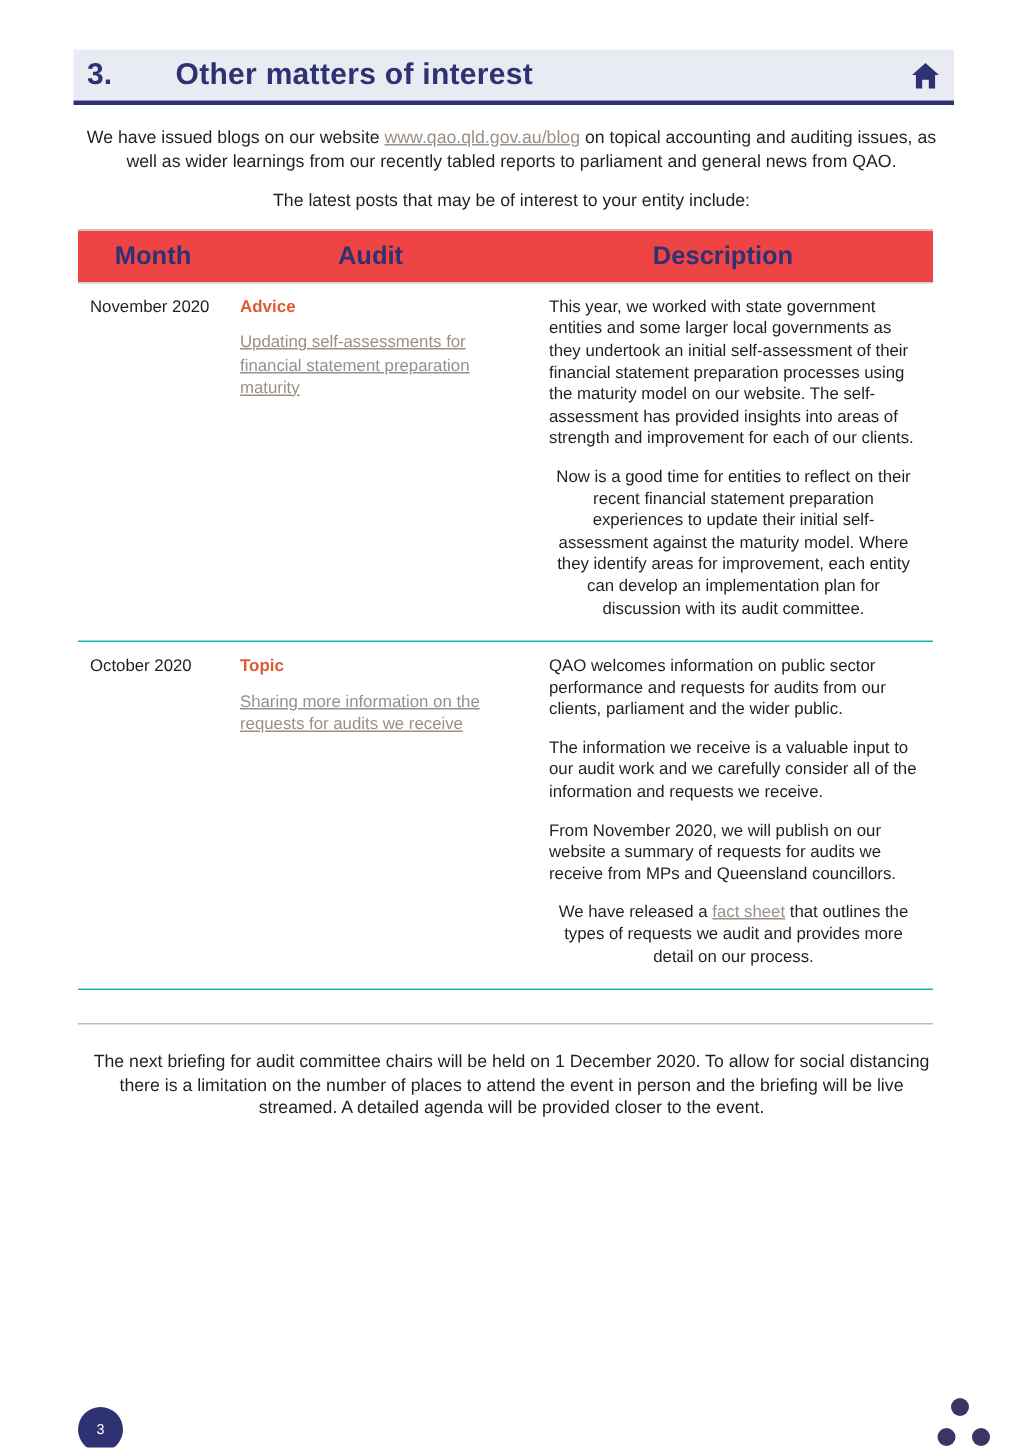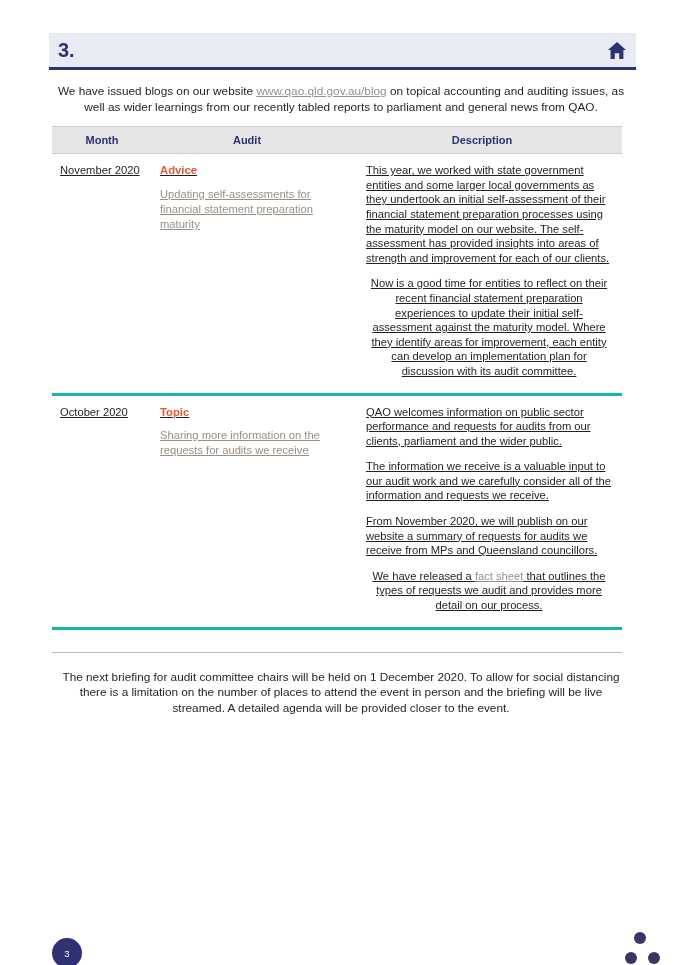--- a/index.html
+++ b/index.html
@@ -85,40 +85,39 @@
   }
 
   
   table.blog-table {
     width: 570px;
     border-collapse: collapse;
     margin-top: 5px;
     table-layout: fixed;
   }
   table.blog-table thead th {
-    background: #e5e5e5;
-    color: #2e3172;
-    font-size: 11px;
+    background: #ef4444;
+    color: #2e3172;
+    font-size: 17px;
     font-weight: bold;
     text-align: center;
     padding: 7px 4px 7px 4px;
     border-top: 1px solid #c9cbd4;
     border-bottom: 1px solid #c9cbd4;
   }
   col.col-month { width: 100px; }
   col.col-topic { width: 190px; }
   col.col-desc  { width: 280px; }
 
   table.blog-table tbody td {
     vertical-align: top;
     padding: 9px 10px 14px 8px;
     font-size: 11.2px;
     line-height: 14.6px;
-    border-bottom: 3px solid #14b8a6;
-    text-decoration: underline;
+    border-bottom: 1px solid #14b8a6;
   }
   td.cell-month { padding-left: 10px; }
   td.cell-desc  { padding-left: 7px; padding-right: 8px; }
 
   .topic-kind {
     color: #e05a34;
     font-weight: bold;
     font-size: 11.3px;
     margin-bottom: 9px;
   }
@@ -172,35 +171,37 @@
   }
   .dot-top    { left: 9px;  top: 0px; }
   .dot-bl     { left: 0px;  top: 20px; }
   .dot-br     { left: 23px; top: 20px; }
 </style>
 </head>
 <body>
 
 <div class="chapter-header">
   <span class="chapter-num">3.</span>
+  <span class="chapter-title">Other matters of interest</span>
   <span class="home-icon">
     <svg width="22" height="21" viewBox="0 0 22 21">
       <path d="M11 2 L20 10 L17.4 10 L17.4 19 L13.2 19 L13.2 13.2 L8.8 13.2 L8.8 19 L4.6 19 L4.6 10 L2 10 Z" fill="#2e3172"></path>
     </svg>
   </span>
   <span class="rule"></span>
 </div>
 
 <div class="content">
 
 
   <p class="body-text">
     <span>We have issued blogs on our website </span><a class="inline-link" href="#">www.qao.qld.gov.au/blog</a><span> on topical accounting and auditing issues, as well as wider learnings from our recently tabled reports to parliament and general news from QAO.</span>
   </p>
 
+  <p class="body-text">The latest posts that may be of interest to your entity include:</p>
 
   <table class="blog-table">
     <colgroup>
       <col class="col-month">
       <col class="col-topic">
       <col class="col-desc">
     </colgroup>
     <thead>
       <tr>
         <th>Month</th>

